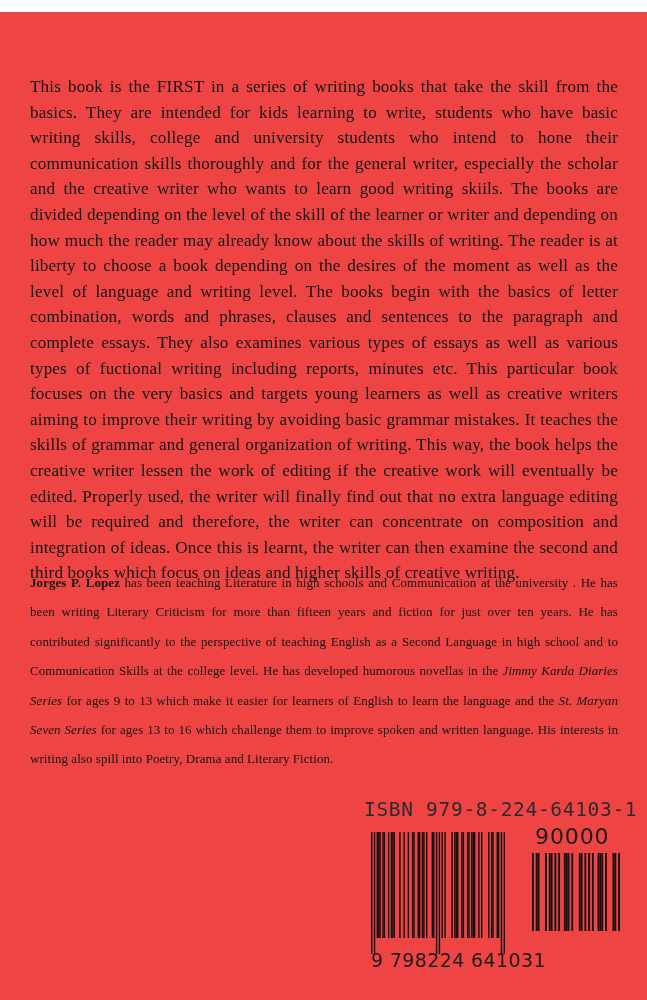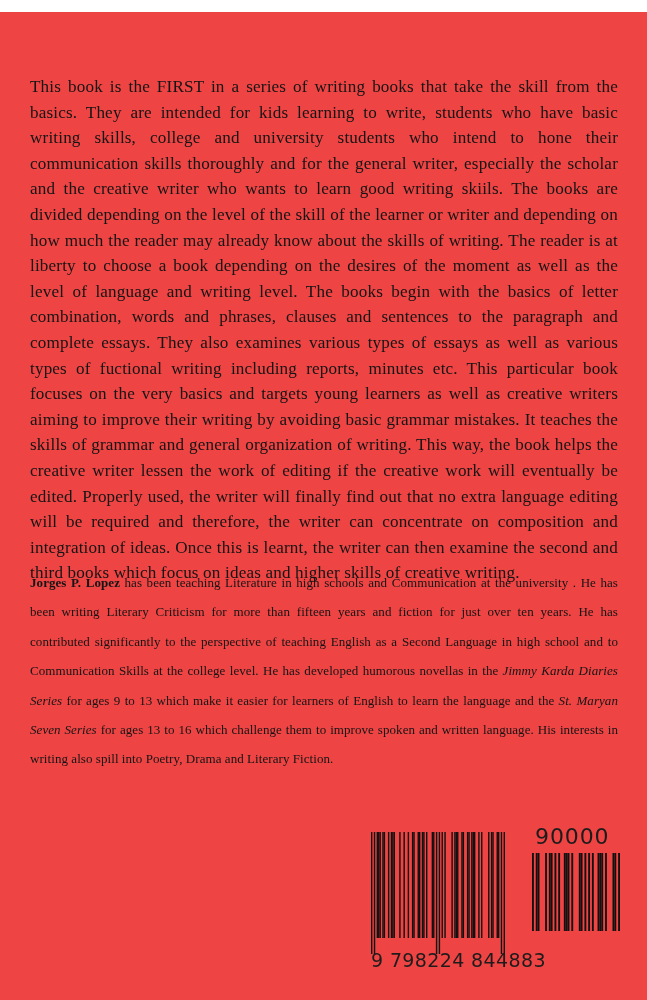--- a/index.html
+++ b/index.html
@@ -134,20 +134,21 @@
 <div class="page">
 
   <p class="blurb">This book is the FIRST in a series of writing books that take the skill from the basics. They are intended for kids learning to write, students who have basic writing skills, college and university students who intend to hone their communication skills thoroughly and for the general writer, especially the scholar and the creative writer who wants to learn good writing skiils. The books are divided depending on the level of the skill of the learner or writer and depending on how much the reader may already know about the skills of writing. The reader is at liberty to choose a book depending on the desires of the moment as well as the level of language and writing level. The books begin with the basics of letter combination, words and phrases, clauses and sentences to the paragraph and complete essays. They also examines various types of essays as well as various types of fuctional writing including reports, minutes etc. This particular book focuses on the very basics and targets young learners as well as creative writers aiming to improve their writing by avoiding basic grammar mistakes. It teaches the skills of grammar and general organization of writing. This way, the book helps the creative writer lessen the work of editing if the creative work will eventually be edited. Properly used, the writer will finally find out that no extra language editing will be required and therefore, the writer can concentrate on composition and integration of ideas. Once this is learnt, the writer can then examine the second and third books which focus on ideas and higher skills of creative writing.</p>
 
   <p class="bio">
     <span class="author-name">Jorges P. Lopez</span><span> has been teaching Literature in high schools and Communication at the university . He has been writing Literary Criticism for more than fifteen years and fiction for just over ten years. He has contributed significantly to the perspective of teaching English as a Second Language in high school and to Communication Skills at the college level. He has developed humorous novellas in the </span><span class="series-title">Jimmy Karda Diaries Series</span><span> for ages 9 to 13 which make it easier for learners of English to learn the language and the </span><span class="series-title">St. Maryan Seven Series</span><span> for ages 13 to 16 which challenge them to improve spoken and written language. His interests in writing also spill into Poetry, Drama and Literary Fiction.</span>
   </p>
 
   <div class="barcode-block">
 
+    <div class="isbn-text">ISBN 979-8-224-64103-1</div>
 
     <div class="ean13">
       <svg class="bars-svg" id="ean13-svg" width="134" height="124" viewBox="0 0 134 124">
           <rect x="0.00" y="0" width="1.41" height="122" fill="#111111"></rect>
           <rect x="2.82" y="0" width="1.41" height="122" fill="#111111"></rect>
           <rect x="5.64" y="0" width="1.41" height="106" fill="#111111"></rect>
           <rect x="7.05" y="0" width="1.41" height="106" fill="#111111"></rect>
           <rect x="8.46" y="0" width="1.41" height="106" fill="#111111"></rect>
           <rect x="11.28" y="0" width="1.41" height="106" fill="#111111"></rect>
           <rect x="12.69" y="0" width="1.41" height="106" fill="#111111"></rect>
@@ -185,21 +186,21 @@
           <rect x="107.20" y="0" width="1.41" height="106" fill="#111111"></rect>
           <rect x="110.02" y="0" width="1.41" height="106" fill="#111111"></rect>
           <rect x="117.07" y="0" width="1.41" height="106" fill="#111111"></rect>
           <rect x="119.89" y="0" width="1.41" height="106" fill="#111111"></rect>
           <rect x="121.31" y="0" width="1.41" height="106" fill="#111111"></rect>
           <rect x="125.54" y="0" width="1.41" height="106" fill="#111111"></rect>
           <rect x="126.95" y="0" width="1.41" height="106" fill="#111111"></rect>
           <rect x="129.77" y="0" width="1.41" height="122" fill="#111111"></rect>
           <rect x="132.59" y="0" width="1.41" height="122" fill="#111111"></rect>
         </svg>
-      <div class="hr-digits">9  798224  844883</div>
+      <div class="hr-digits">9  798224  641031</div>
     </div>
 
     <div class="addon">
       <div class="addon-digits">90000</div>
       <svg class="bars-svg" id="addon-svg" width="88" height="80" viewBox="0 0 88 80" style="position:absolute;left:0;top:27px;">
           <rect x="0.00" y="0" width="1.87" height="78" fill="#111111"></rect>
           <rect x="3.74" y="0" width="1.87" height="78" fill="#111111"></rect>
           <rect x="5.62" y="0" width="1.87" height="78" fill="#111111"></rect>
           <rect x="13.11" y="0" width="1.87" height="78" fill="#111111"></rect>
           <rect x="16.85" y="0" width="1.87" height="78" fill="#111111"></rect>

